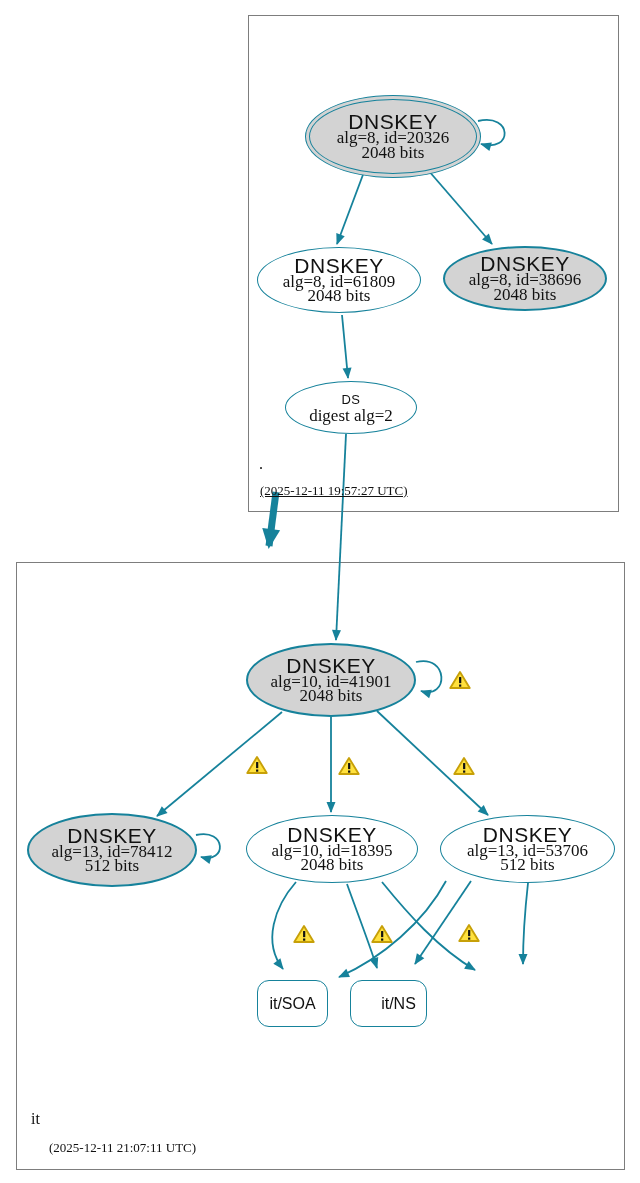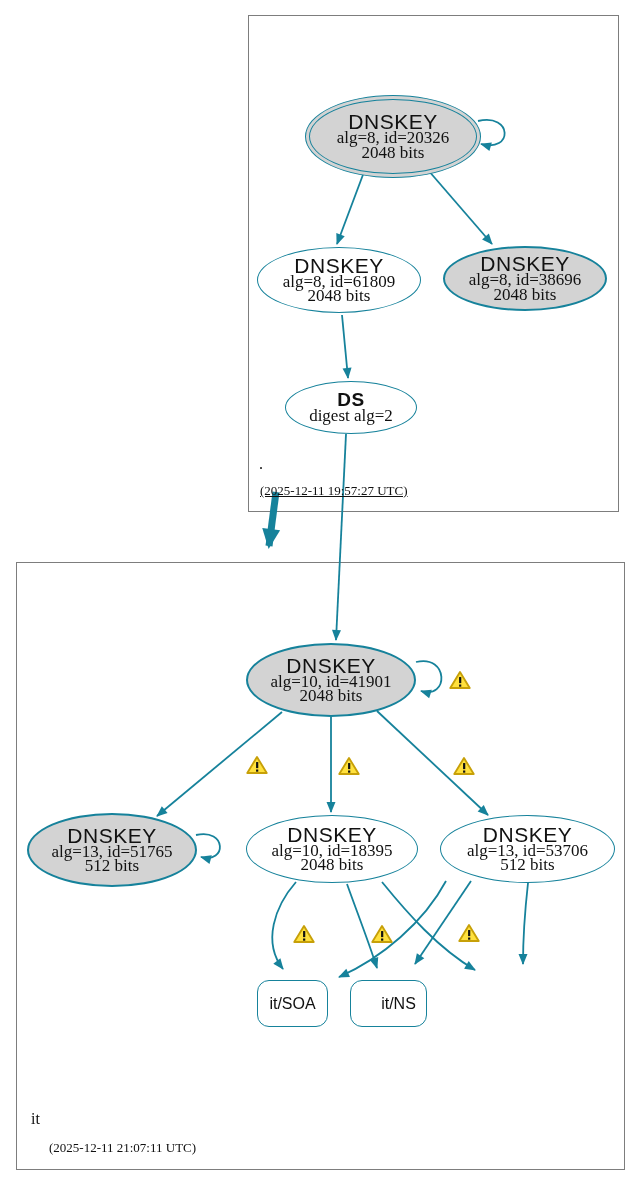--- a/index.html
+++ b/index.html
@@ -8,21 +8,21 @@
     font-family:"Liberation Sans",sans-serif;color:#111;
   }
   .zone-box{position:absolute;border:1px solid #7d7d7d;background:transparent;z-index:1;}
   svg.edge-layer{position:absolute;left:0;top:0;z-index:2;}
   .node{position:absolute;z-index:3;display:flex;flex-direction:column;align-items:center;justify-content:center;text-align:center;box-sizing:border-box;}
   .ellipse{border-radius:50%;border:1.8px solid var(--teal);background:#fff;}
   .gray{background:#d3d3d3;}
   .thick{border-width:2.5px;}
   .inner-ring{position:absolute;left:3px;top:3px;right:3px;bottom:3px;border:1.8px solid var(--teal);border-radius:50%;pointer-events:none;}
   .node-title{font-size:21px;line-height:18px;letter-spacing:.5px;}
-  .node-title.small{font-size:19px;font-weight:bold;}
+  .node-title.small{font-size:13px;}
   .node-detail{font-family:"Liberation Serif",serif;font-size:17px;line-height:14.5px;}
   .rrset{border-radius:12px;border:1.8px solid var(--teal);background:#fff;font-size:16px;}
   .zone-name{position:absolute;z-index:3;font-family:"Liberation Serif",serif;font-size:16px;}
   .zone-ts{position:absolute;z-index:3;font-family:"Liberation Serif",serif;font-size:13px;}
   .warn{position:absolute;z-index:4;width:22px;height:20px;}
   .canvas{--teal:#16829b;}
 </style>
 </head>
 <body>
 
@@ -93,21 +93,21 @@
   <div class="zone-ts" style="left:260px;top:483px;text-decoration:underline;">(2025-12-11 19:57:27 UTC)</div>
 
   <div class="node ellipse gray thick" style="left:246px;top:643px;width:170px;height:74px;">
     <div class="node-title">DNSKEY</div>
     <div class="node-detail">alg=10, id=41901</div>
     <div class="node-detail">2048 bits</div>
   </div>
 
   <div class="node ellipse gray" style="left:27px;top:813px;width:170px;height:74px;border-width:2.2px;">
     <div class="node-title">DNSKEY</div>
-    <div class="node-detail">alg=13, id=51765</div>
+    <div class="node-detail">alg=13, id=78412</div>
     <div class="node-detail">512 bits</div>
   </div>
 
   <div class="node ellipse" style="left:246px;top:815px;width:172px;height:68px;">
     <div class="node-title">DNSKEY</div>
     <div class="node-detail">alg=10, id=18395</div>
     <div class="node-detail">2048 bits</div>
   </div>
 
   <div class="node ellipse" style="left:440px;top:815px;width:175px;height:68px;">

